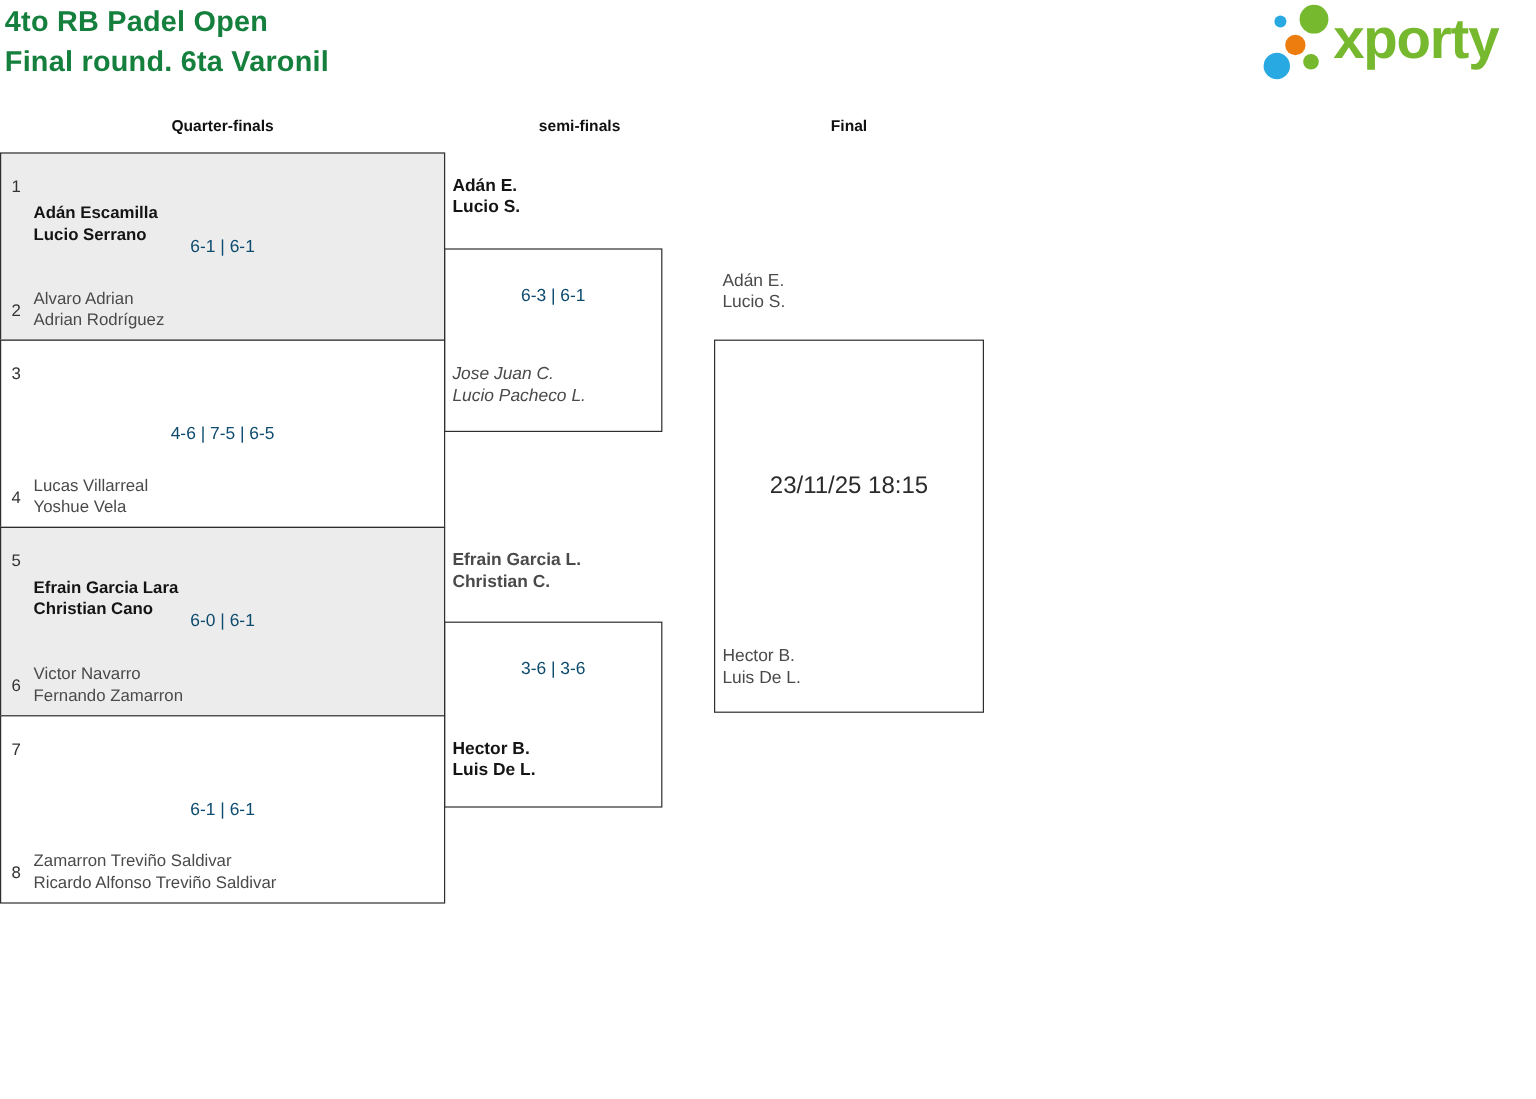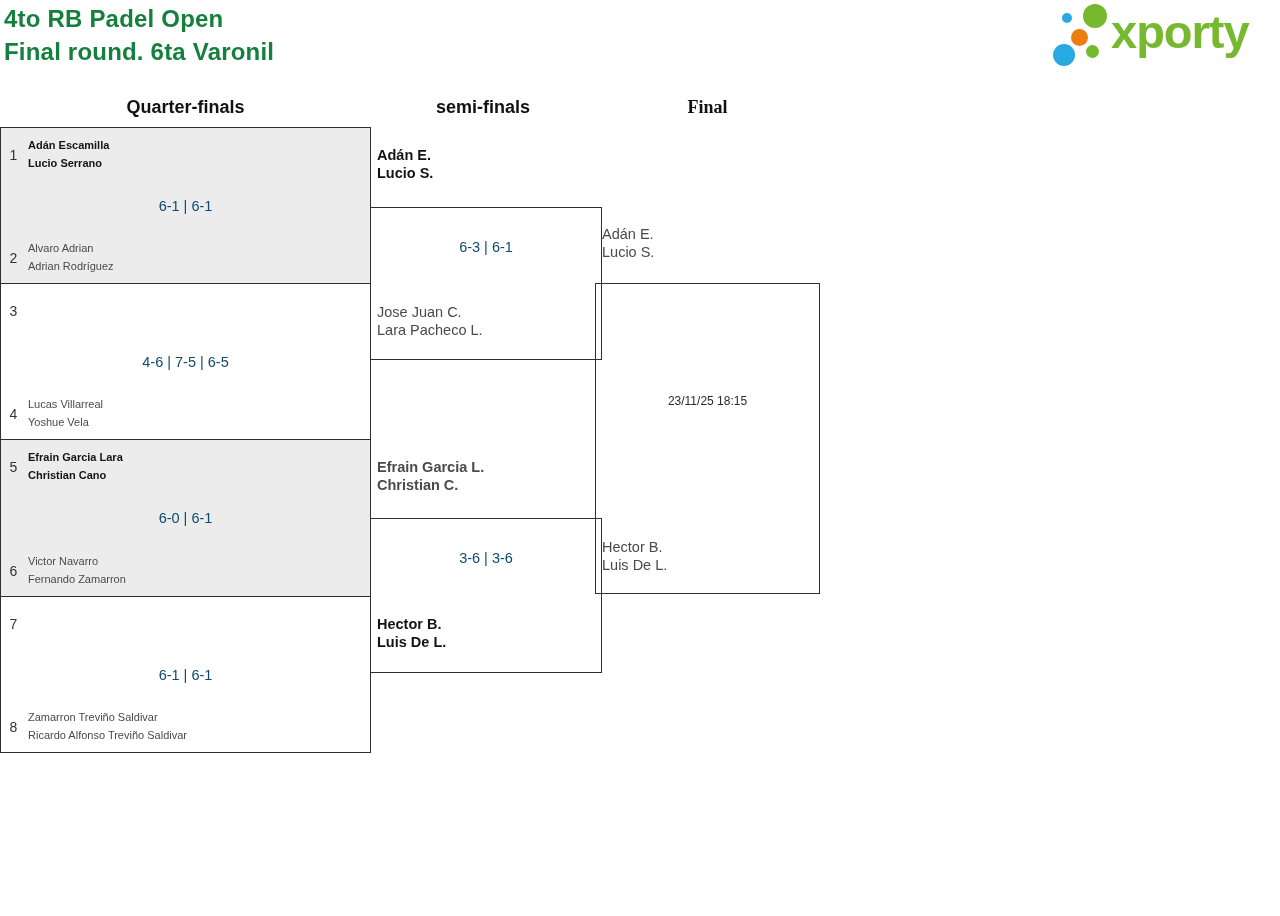--- a/index.html
+++ b/index.html
@@ -41,27 +41,27 @@
     font-weight: 700;
     letter-spacing: -1px;
     color: #76b82e;
   }
 
   
   .col-h {
     position: absolute;
     top: 97px;
     text-align: center;
-    font-size: 18px;
+    font-size: 13px;
     font-weight: 700;
     color: #111111;
   }
   .col-h.qf { left: 0px;   width: 371px; }
   .col-h.sf { left: 370px; width: 226px; }
-  .col-h.fi { left: 595px; width: 225px; font-family: Liberation Serif, serif; }
+  .col-h.fi { left: 595px; width: 225px; }
 
   
   .qbox {
     position: absolute;
     left: 0px;
     width: 371px;
     border: 1px solid #2e2e2e;
     box-sizing: border-box;
     background: #ffffff;
   }
@@ -78,41 +78,41 @@
     height: 35px;
     display: flex;
     align-items: center;
     justify-content: center;
     font-size: 14px;
     color: #333333;
   }
   .seed.s-top { top: 9px; }
   .seed.s-bot { bottom: 8px; }
 
-  .team { font-size: 11px; line-height: 17.5px; white-space: nowrap; }
+  .team { font-size: 14px; line-height: 17.5px; white-space: nowrap; margin-top: 32px; }
   .team.in-top { position: absolute; left: 27px; top: 9px; }
   .team.in-bot { position: absolute; left: 27px; bottom: 8px; }
   .w { font-weight: 700; color: #141414; }
   .l { font-weight: 400; color: #4a4a4a; }
 
   .mscore {
     position: absolute;
     left: 0px;
     width: 100%;
     top: 70px;
     text-align: center;
     font-size: 14.5px;
     color: #0c4a6e;
   }
 
   
   .sbox {
     position: absolute;
     left: 370px;
-    width: 232px;
+    width: 182px;
     border: 1px solid #2e2e2e;
     box-sizing: border-box;
     background: transparent;
   }
   .sbox-1 { top: 207px; height: 153px; }
   .sbox-2 { top: 518px; height: 155px; }
   .sbox .mscore { top: 31px; }
 
   .fbox {
     position: absolute;
@@ -122,28 +122,28 @@
     height: 311px;
     border: 1px solid #2e2e2e;
     box-sizing: border-box;
   }
   .fbox .schedule {
     position: absolute;
     left: 0;
     width: 100%;
     top: 110px;
     text-align: center;
-    font-size: 12px;
+    font-size: 20px;
     color: #2b2b2b;
   }
 
   
   .adv { position: absolute; font-size: 14.5px; line-height: 17.5px; white-space: nowrap; }
   .adv-sf1-top { left: 377px; top: 147px; }
-  .adv-sf1-bot { left: 377px; top: 304px; }
+  .adv-sf1-bot { left: 377px; top: 304px; font-style: italic; }
   .adv-sf2-top { left: 377px; top: 459px; font-weight: bold; }
   .adv-sf2-bot { left: 377px; top: 616px; }
   .adv-fi-top  { left: 602px; top: 226px; }
   .adv-fi-bot  { left: 602px; top: 539px; }
 </style>
 </head>
 <body>
 
 <div class="stage">
 
@@ -215,21 +215,21 @@
 
   <div class="adv adv-sf1-top w">
     <div>Adán E.</div>
     <div>Lucio S.</div>
   </div>
   <div class="sbox sbox-1">
     <div class="mscore">6-3 | 6-1</div>
   </div>
   <div class="adv adv-sf1-bot l">
     <div>Jose Juan C.</div>
-    <div>Lara Pacheco L.</div>
+    <div>Lucio Pacheco L.</div>
   </div>
 
   <div class="adv adv-sf2-top l">
     <div>Efrain Garcia L.</div>
     <div>Christian C.</div>
   </div>
   <div class="sbox sbox-2">
     <div class="mscore">3-6 | 3-6</div>
   </div>
   <div class="adv adv-sf2-bot w">

